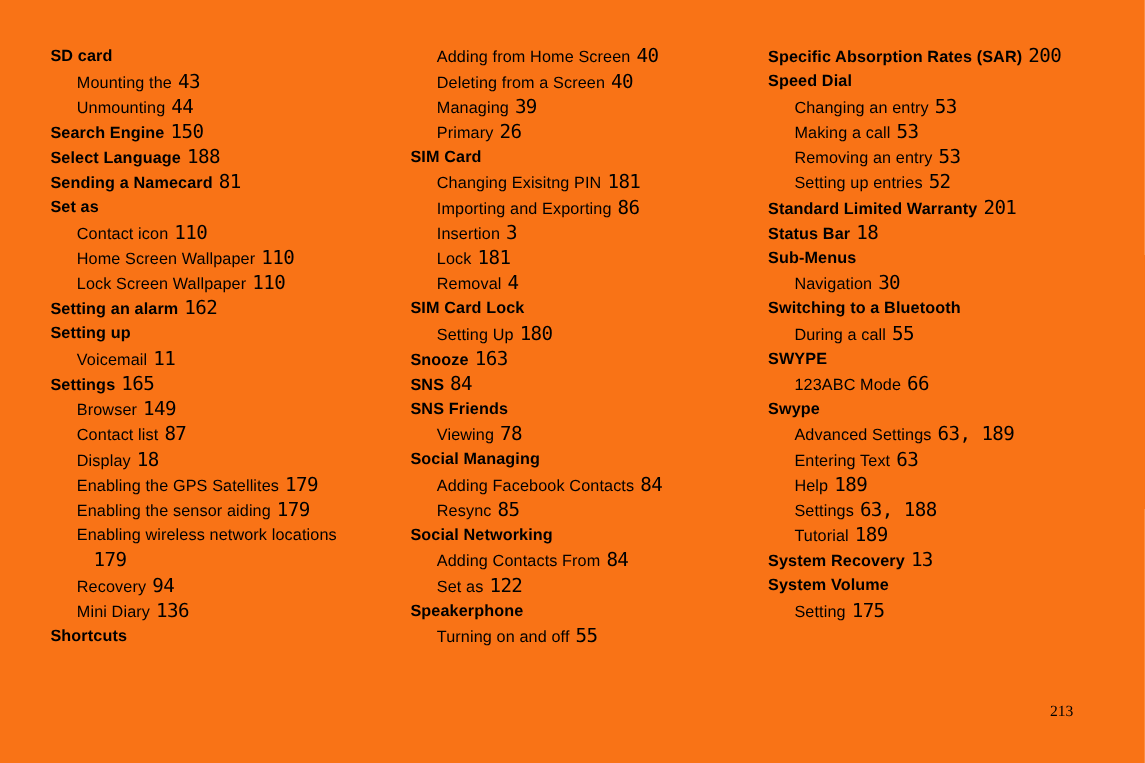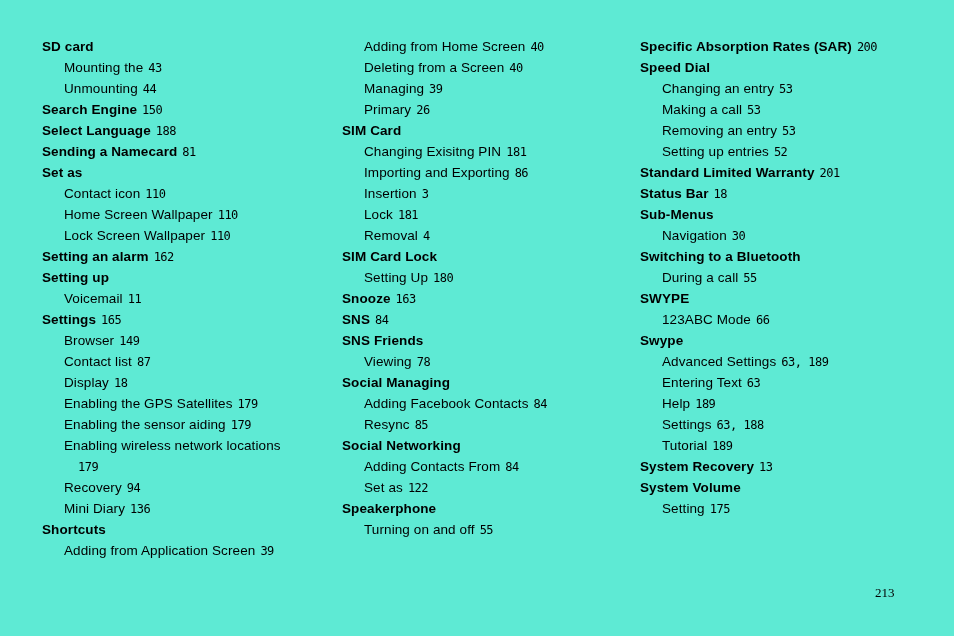--- a/index.html
+++ b/index.html
@@ -11,21 +11,21 @@
     width: 954px;
     height: 636px;
     position: relative;
     overflow: hidden;
     font-family: "Liberation Sans", sans-serif;
     color: #000000;
   }
   .page {
     position: absolute;
     inset: 0;
-    background: #5eead4;
+    background: #f97316;
   }
   .column {
     position: absolute;
     top: 36px;
   }
   .column-1 { left: 42px;  width: 295px; }
   .column-2 { left: 342px; width: 295px; }
   .column-3 { left: 640px; width: 305px; }
   .entry {
     font-size: 13.5px;
@@ -33,21 +33,21 @@
     height: 21px;
     white-space: nowrap;
   }
   .entry .label { letter-spacing: 0.1px; }
   .entry .label.bold { font-weight: bold; }
   .indent-0 { padding-left: 0; }
   .indent-1 { padding-left: 22px; }
   .indent-2 { padding-left: 36px; }
   .pages {
     font-family: "DejaVu Sans Mono", monospace;
-    font-size: 12px;
+    font-size: 16px;
     margin-left: 5px;
     letter-spacing: -0.5px;
   }
   .pages.cont { margin-left: 0; }
   .folio {
     position: absolute;
     left: 875px;
     top: 585px;
     font-size: 13px;
     font-family: Liberation Serif, serif;
@@ -75,21 +75,20 @@
       <div class="entry indent-1"><span class="label">Browser</span><span class="pages">149</span></div>
       <div class="entry indent-1"><span class="label">Contact list</span><span class="pages">87</span></div>
       <div class="entry indent-1"><span class="label">Display</span><span class="pages">18</span></div>
       <div class="entry indent-1"><span class="label">Enabling the GPS Satellites</span><span class="pages">179</span></div>
       <div class="entry indent-1"><span class="label">Enabling the sensor aiding</span><span class="pages">179</span></div>
       <div class="entry indent-1"><span class="label">Enabling wireless network locations</span></div>
       <div class="entry indent-2"><span class="pages cont">179</span></div>
       <div class="entry indent-1"><span class="label">Recovery</span><span class="pages">94</span></div>
       <div class="entry indent-1"><span class="label">Mini Diary</span><span class="pages">136</span></div>
       <div class="entry indent-0"><span class="label bold">Shortcuts</span></div>
-      <div class="entry indent-1"><span class="label">Adding from Application Screen</span><span class="pages">39</span></div>
     </div>
   <div class="column column-2">
       <div class="entry indent-1"><span class="label">Adding from Home Screen</span><span class="pages">40</span></div>
       <div class="entry indent-1"><span class="label">Deleting from a Screen</span><span class="pages">40</span></div>
       <div class="entry indent-1"><span class="label">Managing</span><span class="pages">39</span></div>
       <div class="entry indent-1"><span class="label">Primary</span><span class="pages">26</span></div>
       <div class="entry indent-0"><span class="label bold">SIM Card</span></div>
       <div class="entry indent-1"><span class="label">Changing Exisitng PIN</span><span class="pages">181</span></div>
       <div class="entry indent-1"><span class="label">Importing and Exporting</span><span class="pages">86</span></div>
       <div class="entry indent-1"><span class="label">Insertion</span><span class="pages">3</span></div>

